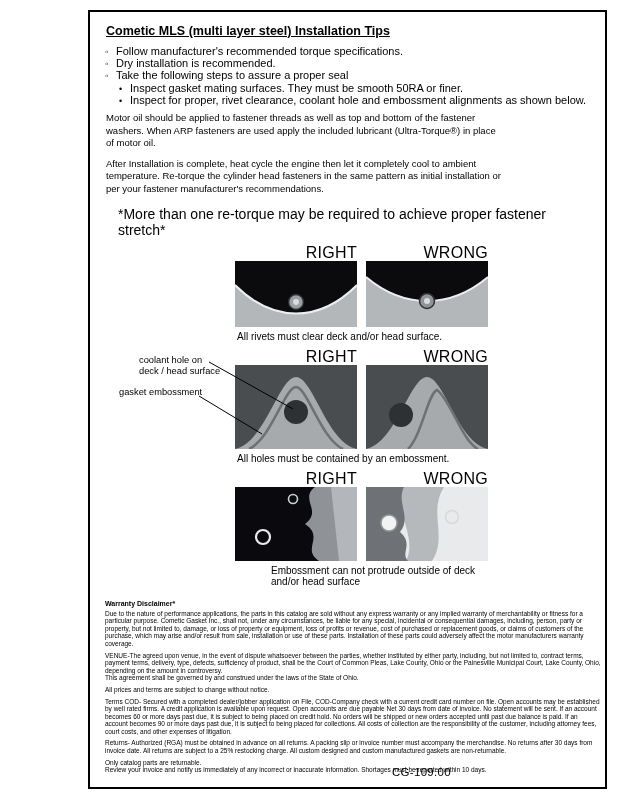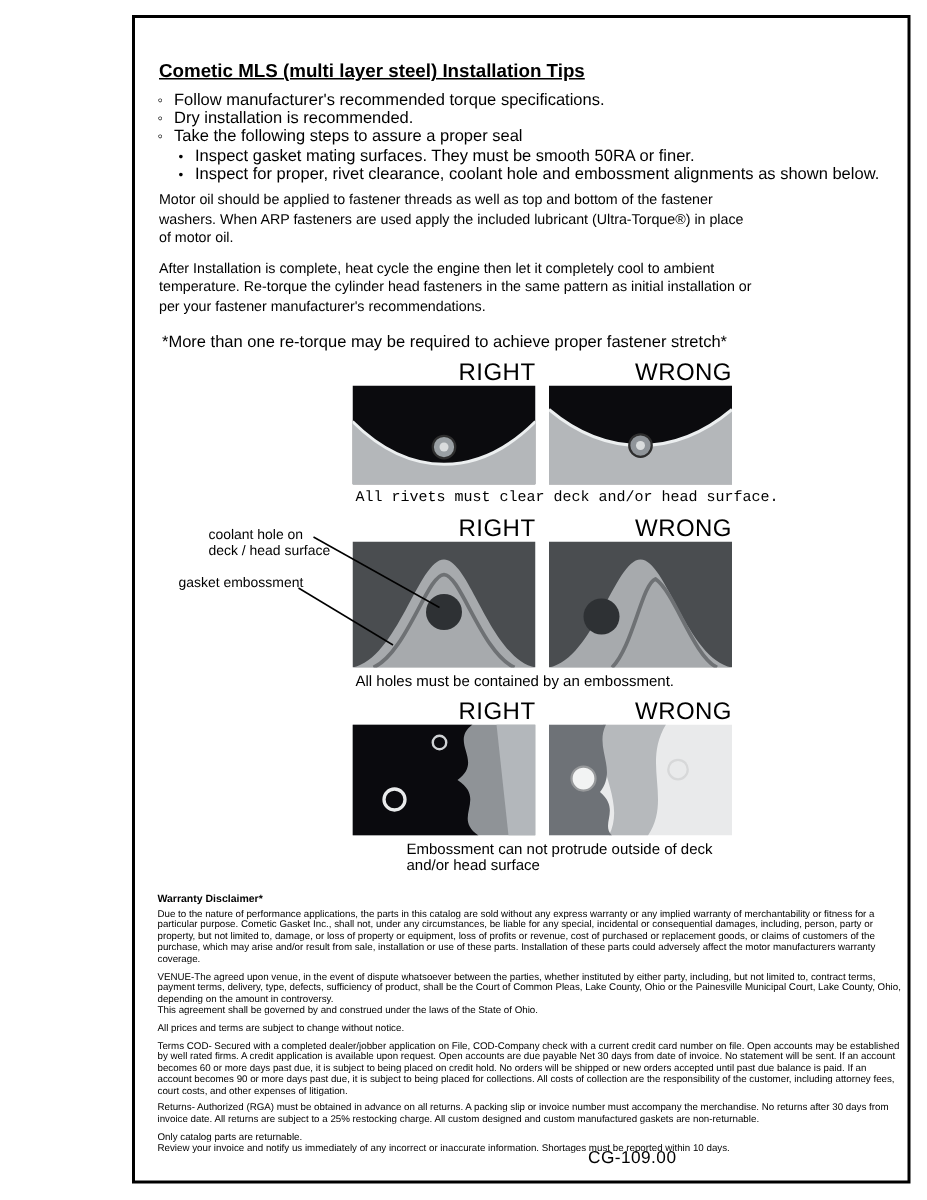--- a/index.html
+++ b/index.html
@@ -3,32 +3,32 @@
 <meta charset="utf-8">
 <style>
   html,body{margin:0;padding:0;}
   body{
     width:618px;height:800px;background:#ffffff;color:#000;
     font-family:"Liberation Sans",sans-serif;position:relative;overflow:hidden;
   }
   .frame{
     position:absolute;left:88px;top:10px;width:519px;height:779px;
     border:2px solid #000;box-sizing:border-box;background:#fff;
-    padding:28px 8px 0 15px;overflow:hidden;
+    padding:12px 8px 0 15px;overflow:hidden;
   }
   .title{font-size:12.5px;font-weight:bold;text-decoration:underline;margin:0 0 7px 1px;}
   .bullet{position:relative;font-size:11px;line-height:12.2px;padding-left:11px;}
   .bullet .marker{position:absolute;left:0;top:0;}
   .circ::before{content:"\25E6";font-size:10px;}
   .disc::before{content:"\2022";font-size:9px;}
   .sub{margin-left:14px;}
   .h2{font-size:11px;font-weight:bold;margin:10px 0 0 1px;}
   .par{font-size:9.5px;line-height:12.6px;width:400px;margin:6px 0 0 1px;}
   .par2{margin-top:8px;}
-  .note{font-size:11px;margin:10px 0 0 3px;}
+  .note{font-size:14px;margin:10px 0 0 13px;}
   .diagrams{position:relative;height:352px;margin-top:6px;}
   .dlabel{position:absolute;width:122px;text-align:right;font-size:16px;letter-spacing:0.3px;}
   .dimg{position:absolute;display:block;}
   .caption{position:absolute;font-size:10px;white-space:pre-line;}
   .ann{position:absolute;font-size:9.3px;line-height:11.5px;white-space:pre-line;}
   .leaders{position:absolute;left:0;top:0;pointer-events:none;}
   .warranty{margin-top:4px;width:497px;}
   .wh{font-size:7px;font-weight:bold;margin:0 0 3px 0;}
   .wp{font-size:6.5px;line-height:7.6px;margin:0 0 4px 0;white-space:pre-line;}
   .footer{position:absolute;left:302px;bottom:9px;font-size:11.5px;letter-spacing:0.3px;}
@@ -64,21 +64,21 @@
       <circle cx="61" cy="41" r="7.5" fill="#9aa0a4" stroke="#2e2e2e" stroke-width="1.5"></circle>
       <circle cx="61" cy="41" r="3" fill="#d9dcdd"></circle>
     </svg>
     <svg class="dimg" style="left:261px;top:17px;" width="122" height="66" viewBox="0 0 122 66">
       <rect width="122" height="66" fill="#0b0b0e"></rect>
       <path d="M0,16 C38,48 84,48 122,16 L122,66 L0,66 Z" fill="#b4b7ba"></path>
       <path d="M0,16 C38,48 84,48 122,16" fill="none" stroke="#eceff0" stroke-width="2"></path>
       <circle cx="61" cy="40" r="7.5" fill="#8f9499" stroke="#2e2e2e" stroke-width="1.5"></circle>
       <circle cx="61" cy="40" r="3" fill="#d9dcdd"></circle>
     </svg>
-    <div class="caption" style="left:132px;top:87px;font-family:Liberation Mono, monospace;">All rivets must clear deck and/or head surface.</div>
+    <div class="caption" style="left:132px;top:87px;">All rivets must clear deck and/or head surface.</div>
 
     <div class="dlabel" style="left:130px;top:104px;">RIGHT</div>
     <div class="dlabel" style="left:261px;top:104px;">WRONG</div>
 
     <div class="ann" style="left:34px;top:111px;">coolant hole on
 deck / head surface</div>
     <div class="ann" style="left:14px;top:143px;">gasket embossment</div>
 
     <svg class="dimg" style="left:130px;top:121px;" width="122" height="84" viewBox="0 0 122 84">
       <rect width="122" height="84" fill="#4a4d50"></rect>

